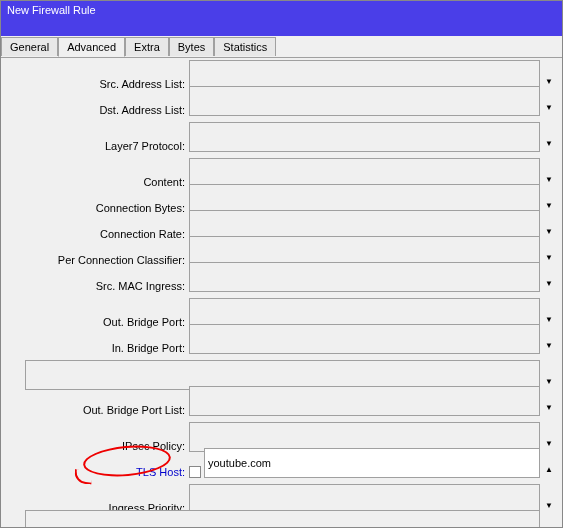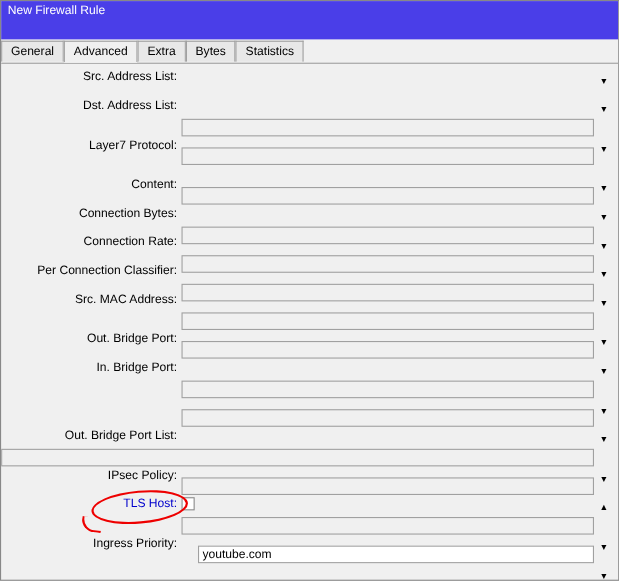--- a/index.html
+++ b/index.html
@@ -45,33 +45,34 @@
     border-bottom: 1px solid #f0f0f0;
     top: 1px;
     z-index: 2;
   }
   .tab.inactive { background: #e8e8e8; }
   .form-area {
     padding: 6px 6px 6px 0;
   }
   .row {
     display: flex;
-    align-items: flex-start;
+    align-items: flex-end;
     height: 26px;
+    padding-left: 24px;
   }
   .label {
     width: 164px;
     text-align: right;
     padding-right: 4px;
     font-size: 11px;
     color: #000;
   }
   .field {
     flex: 1;
-    height: 16px;
+    height: 30px;
     border: 1px solid #a0a0a0;
     background: #f0f0f0;
     margin-right: 2px;
     margin-top: 44px;
   }
   .field.editable {
     background: #fff;
   }
   input.text {
     width: 100%;
@@ -180,21 +181,21 @@
     <div class="label">Connection Rate:</div>
     <div class="field"></div>
     <div class="arrow">▼</div>
   </div>
   <div class="row">
     <div class="label">Per Connection Classifier:</div>
     <div class="field"></div>
     <div class="arrow">▼</div>
   </div>
   <div class="row">
-    <div class="label">Src. MAC Address:</div>
+    <div class="label">Src. MAC Ingress:</div>
     <div class="field"></div>
     <div class="arrow">▼</div>
   </div>
 
   <div class="spacer"></div>
 
   <div class="row">
     <div class="label">Out. Bridge Port:</div>
     <div class="field"></div>
     <div class="arrow">▼</div>

